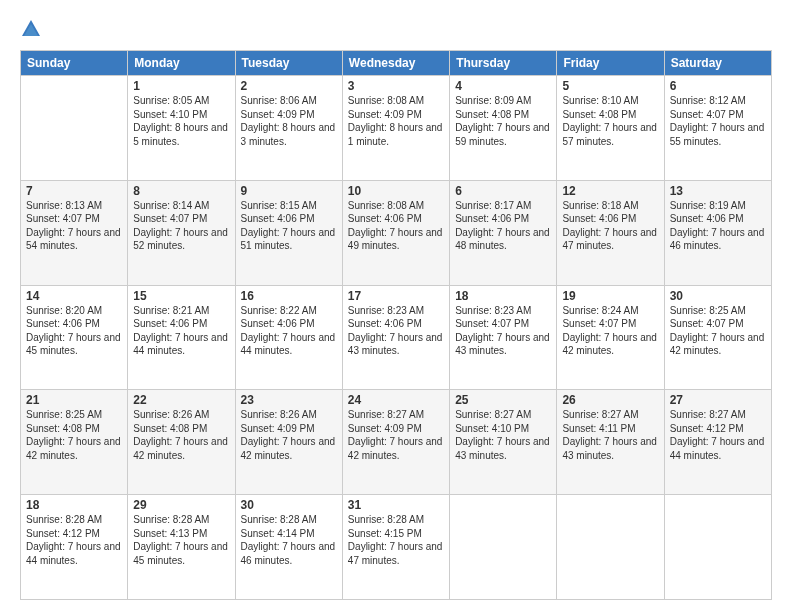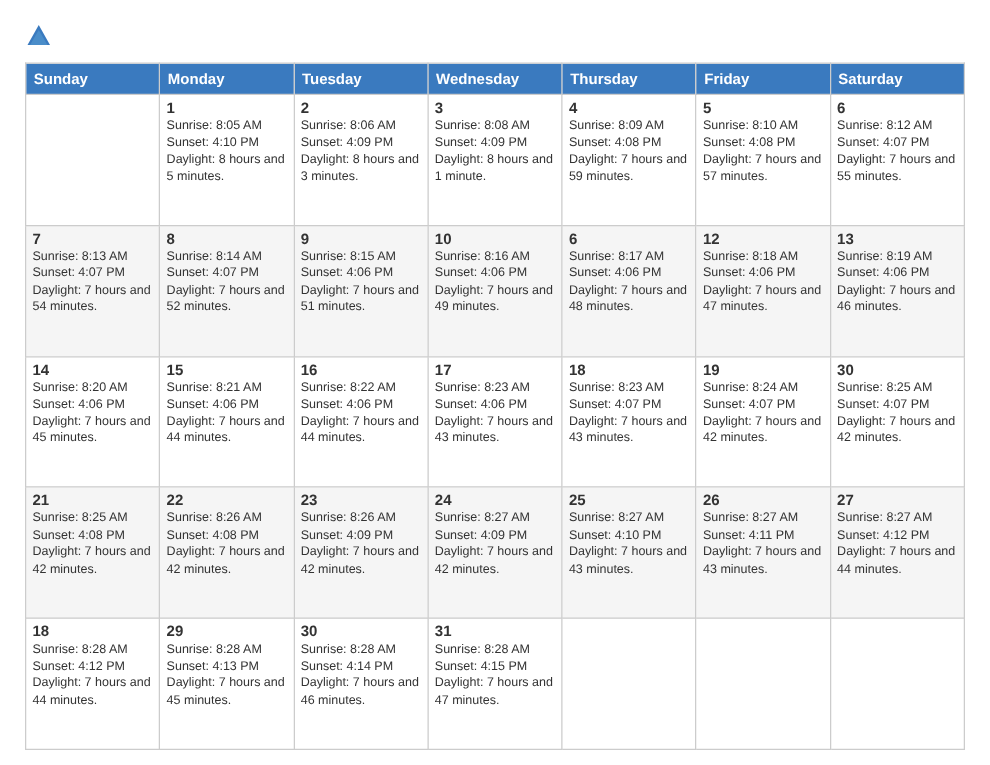--- a/index.html
+++ b/index.html
@@ -198,21 +198,21 @@
           </td>
           <td>
             <span class="day-number">9</span>
             <div class="day-info">Sunrise: 8:15 AM
 Sunset: 4:06 PM
 Daylight: 7 hours
 and 51 minutes.</div>
           </td>
           <td>
             <span class="day-number">10</span>
-            <div class="day-info">Sunrise: 8:16 AM
+            <div class="day-info">Sunrise: 8:08 AM
 Sunset: 4:06 PM
 Daylight: 7 hours
 and 49 minutes.</div>
           </td>
           <td>
             <span class="day-number">6</span>
             <div class="day-info">Sunrise: 8:17 AM
 Sunset: 4:06 PM
 Daylight: 7 hours
 and 48 minutes.</div>

